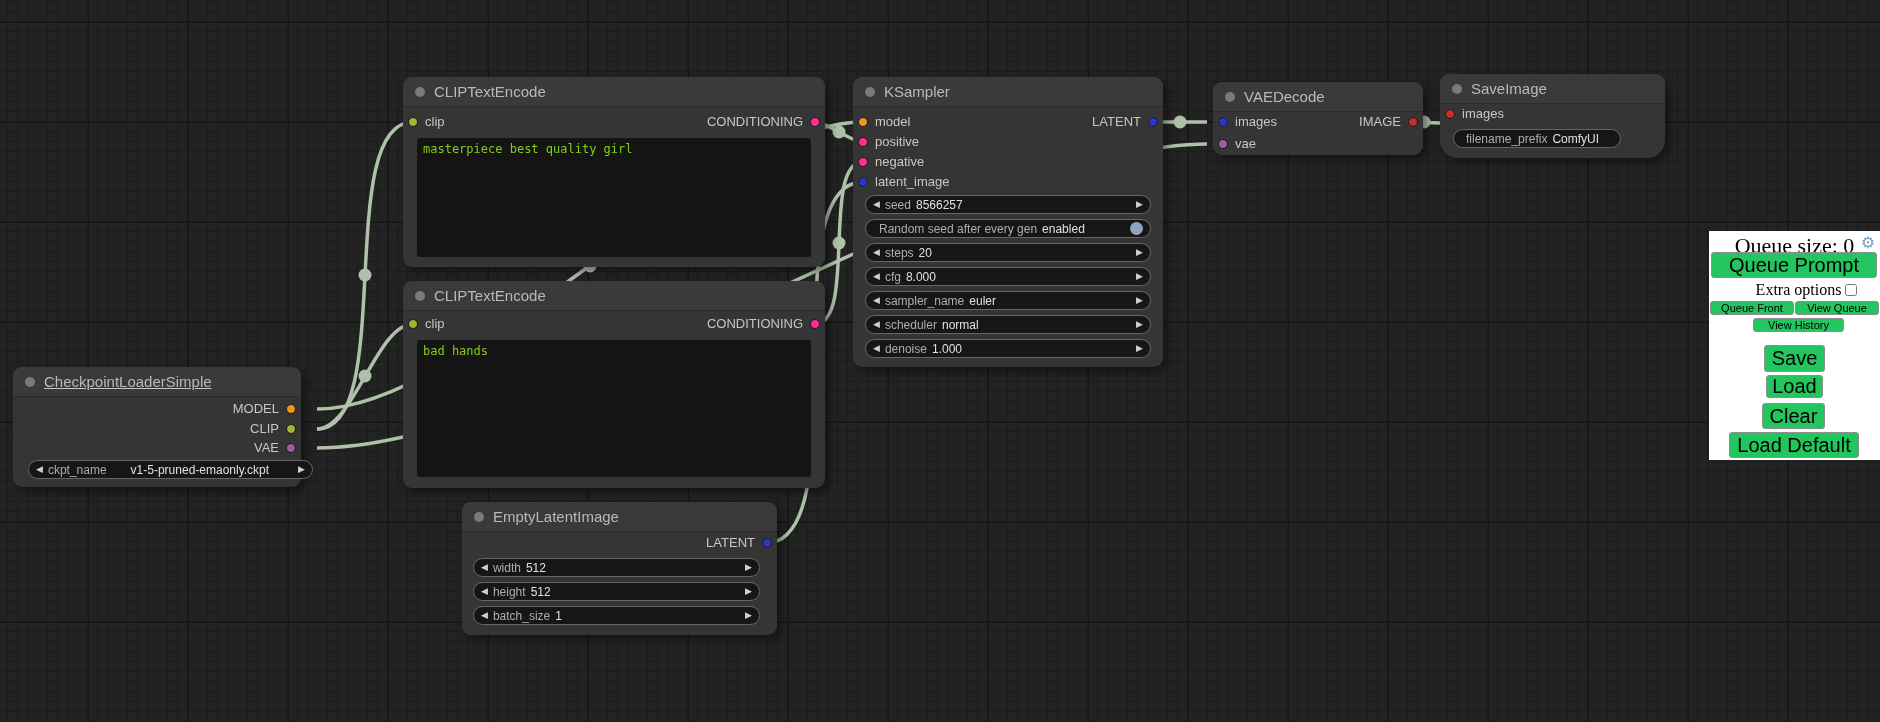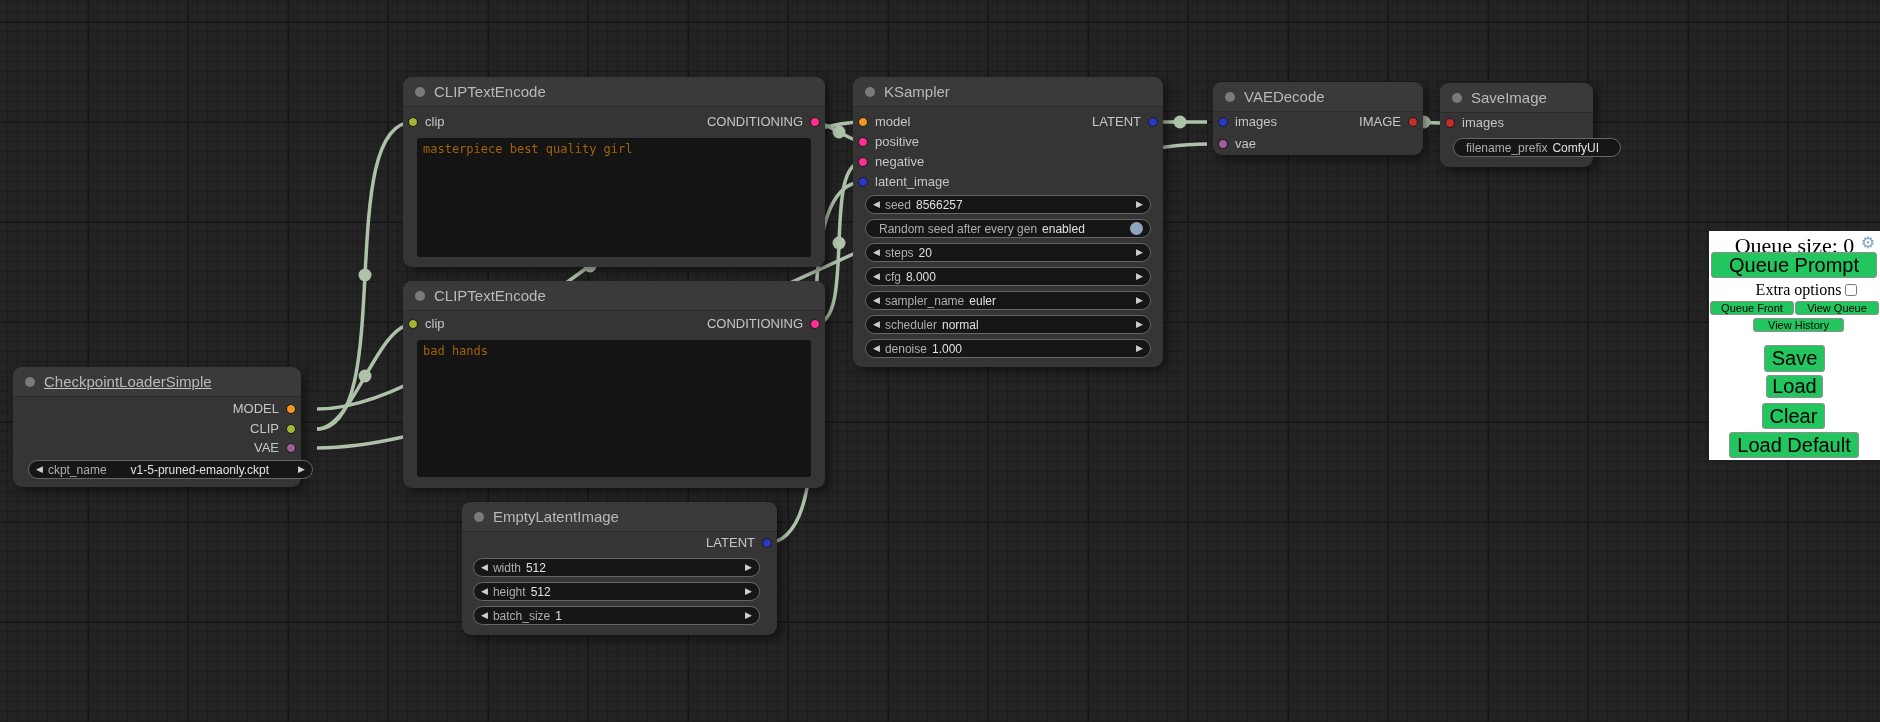--- a/index.html
+++ b/index.html
@@ -44,21 +44,21 @@
     background:#161616; border:1px solid #666; border-radius:10px;
     font-size:12px; padding:0 7px; gap:5px; white-space:nowrap;
   }
   .warr { font-size:9px; color:#d0d0d0; line-height:19px; }
   .wname { color:#aeaeae; }
   .wval  { flex:1; text-align:left; color:#e0e0e0; padding-right:5px; }
   .toggle-dot { width:13px; height:13px; border-radius:50%; flex:0 0 auto; }
 
   textarea.prompt {
     position:absolute; background:#141414; border:none; border-radius:3px;
-    resize:none; color:#a16207; font-family:"DejaVu Sans Mono", monospace;
+    resize:none; color:#84cc16; font-family:"DejaVu Sans Mono", monospace;
     font-size:12px; padding:4px 6px; outline:none;
   }
 
   
   #menu-panel {
     position:absolute; left:1709px; top:231px; width:171px; height:229px;
     background:#ffffff; z-index:3; font-family:"Liberation Serif", serif; color:#000;
   }
   #queue-size { position:absolute; top:2px; left:0; width:100%; text-align:center; font-size:22px; }
   #gear { position:absolute; top:2px; right:5px; font-size:16px; cursor:pointer;
@@ -210,21 +210,21 @@
     <span>VAEDecode</span>
   </div>
   <span class="port in" style="top: 35px; background: rgb(42, 54, 196);"></span>
   <span class="slot in" style="top:32px">images</span>
   <span class="port in" style="top: 57px; background: rgb(155, 96, 155);"></span>
   <span class="slot in" style="top:54px">vae</span>
   <span class="slot out" style="top:32px">IMAGE</span>
   <span class="port out" style="top: 35px; background: rgb(194, 45, 45);"></span>
 </div>
 
-<div class="node" style="left:1440px;top:83px;width:153px;height:84px;">
+<div class="node" style="left:1440px;top:74px;width:225px;height:84px;border-radius:18px;">
   <div class="node-title">
     <span class="collapse-dot" style="background: rgb(122, 122, 122);"></span>
     <span>SaveImage</span>
   </div>
   <span class="port in" style="top: 35px; background: rgb(194, 45, 45);"></span>
   <span class="slot in" style="top:32px">images</span>
   <div class="widget" style="left:13px;top:55px;width:168px;padding-left:12px;">
     <span class="wname">filename_prefix</span>
     <span class="wval">ComfyUI</span>
   </div>

